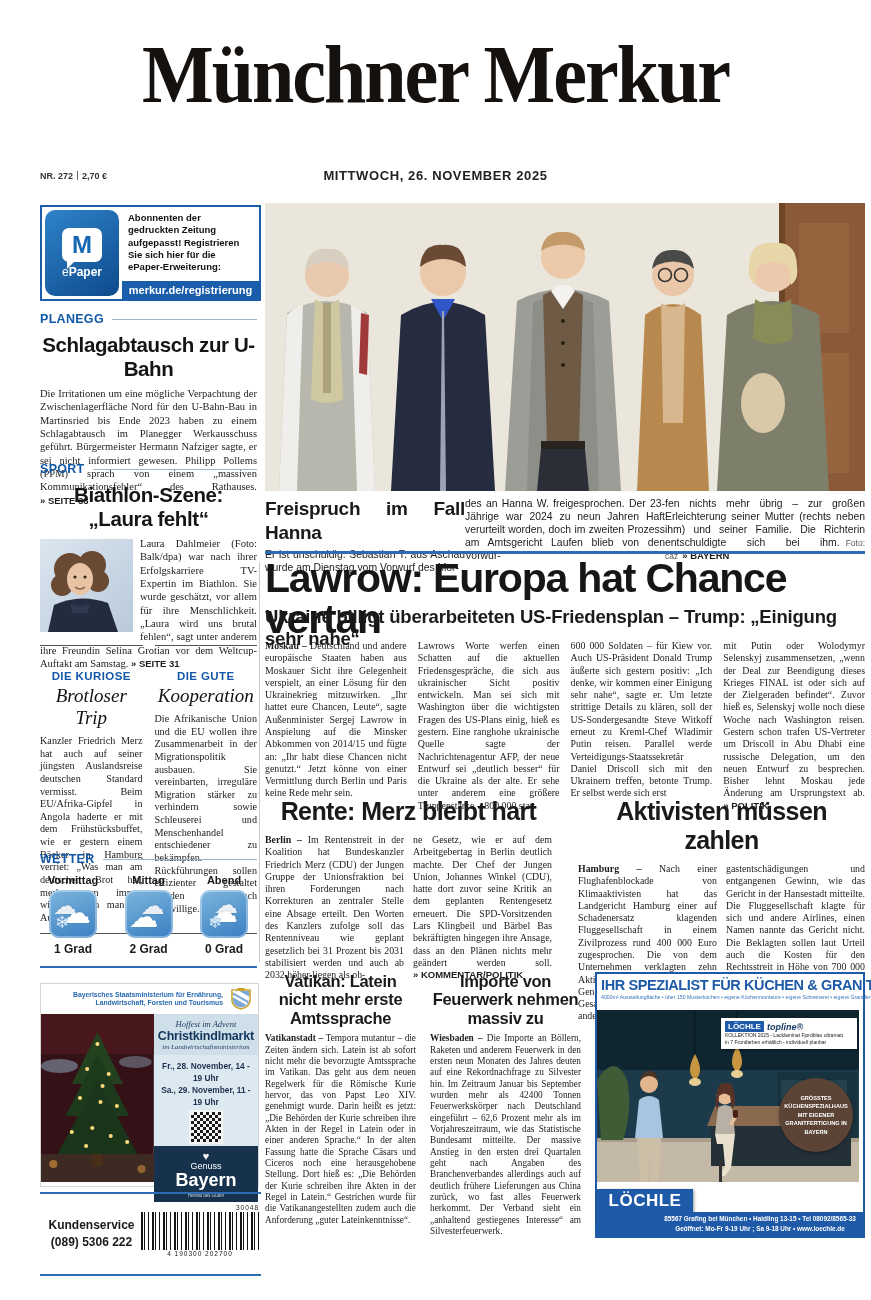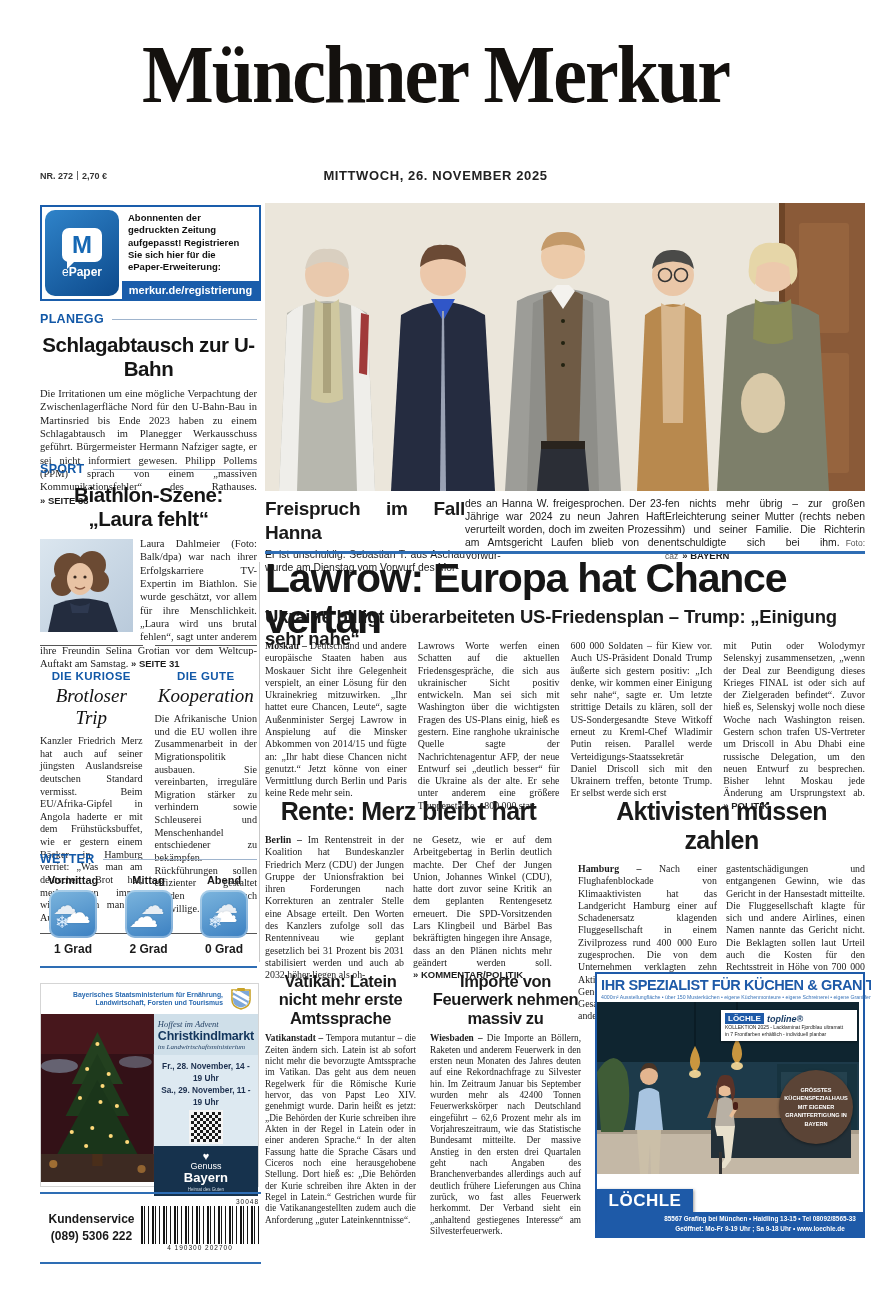--- a/index.html
+++ b/index.html
@@ -58,36 +58,36 @@
   .wicon .cloud.back{color:#e8eef4;font-size:24px;}
   .wicon .flake{position:absolute;color:#dff0ff;font-size:17px;text-shadow:0 0 1px #2a6aa8;}
   .wtemp{font-size:12px;font-weight:700;margin-top:4px;}
   
   .xmas{top:983px;height:202px;border:1px solid #d5d5d5;background:#fff;}
   .xmas-head{height:26px;display:flex;align-items:center;gap:5px;padding:2px 4px;}
   .xmas-min{flex:1;font-size:6.8px;font-weight:700;color:#2a6ab0;text-align:right;line-height:1.25;}
   .xmas-body{display:flex;height:168px;}
   .xmas-photo{width:52%;}
   .xmas-right{width:48%;display:flex;flex-direction:column;}
-  .xr-top{background:#cfdfe9;padding:5px 4px 4px;text-align:left;}
+  .xr-top{background:#cfdfe9;padding:5px 4px 4px;text-align:center;}
   .xr-script{font-family:"Liberation Serif",serif;font-style:italic;font-size:8.5px;color:#1c3a5e;}
   .xr-title{font-size:12.5px;font-weight:700;color:#12355c;letter-spacing:-.2px;}
   .xr-sub{font-family:"Liberation Serif",serif;font-style:italic;font-size:7px;color:#1c3a5e;}
   .xr-mid{background:#dde9f1;padding:5px 4px 4px;text-align:center;flex:1;}
   .xr-date{font-size:8.3px;font-weight:700;color:#1c2f4e;line-height:1.45;}
   .qr{width:30px;height:30px;margin:4px auto 0;background:
       repeating-conic-gradient(#1b1b1b 0% 25%,#f4f4f4 0% 50%);background-size:6px 6px;outline:2px solid #f4f4f4;}
   .xr-bot{background:#16324d;color:#fff;text-align:center;padding:5px 0 4px;}
   .pretzel{font-size:11px;line-height:1;color:#fff;}
   .gb1{font-size:9px;line-height:1;}
-  .gb2{font-size:13px;font-weight:700;line-height:1.1;}
+  .gb2{font-size:18px;font-weight:700;line-height:1.1;}
   .gb3{font-size:4.5px;margin-top:2px;color:#cfd9e2;}
   
   .service{top:1192px;border-top:2px solid #2e6db4;border-bottom:2px solid #2e6db4;
-    height:60px;display:flex;align-items:center;justify-content:space-between;padding:4px 2px;}
+    height:60px;display:flex;align-items:center;justify-content:space-between;padding:10px 2px;}
   .svc-left{font-size:12px;font-weight:700;text-align:center;flex:1;line-height:1.4;}
   .barcode-wrap{width:118px;position:relative;}
   .barcode{height:38px;background:
      repeating-linear-gradient(90deg,#151515 0 2px,#fff 2px 3px,#151515 3px 4px,#fff 4px 7px,#151515 7px 8px,#fff 8px 11px);}
   .barcode-num{font-size:6.5px;letter-spacing:1px;text-align:center;}
   .barcode-code{position:absolute;top:-8px;right:0;font-size:6.5px;letter-spacing:1px;}
   
   .main{position:absolute;left:265px;width:600px;}
   .lead-photo{top:203px;height:288px;}
   .caption{top:497px;display:flex;font-size:10.4px;line-height:1.26;}
@@ -103,21 +103,21 @@
   .midrow{top:797px;display:flex;gap:26px;}
   .midart{flex:1;}
   .midart h2{margin:0 0 8px;text-align:center;font-size:25px;font-weight:700;letter-spacing:-.6px;}
   .artcols{display:flex;gap:9px;}
   .bottomrow{top:972px;display:flex;gap:14px;}
   .narrowcol{width:152px;}
   .narrowcol h3{margin:0 0 6px;text-align:center;font-size:16.5px;font-weight:700;line-height:1.12;letter-spacing:-.3px;}
   .narrowcol .body-serif{font-size:9.3px;line-height:1.22;}
   
   .kitchen{width:266px;height:262px;border:2px solid #1e5aa8;background:#fff;position:relative;}
-  .k-head{padding:3px 4px 2px;text-align:left;}
+  .k-head{padding:3px 4px 10px;text-align:left;}
   .k-title{color:#1e5aa8;font-size:14.5px;font-weight:700;letter-spacing:-.4px;white-space:nowrap;}
   .k-sub{color:#3a74b8;font-size:5.2px;margin-top:1px;white-space:nowrap;}
   .k-photo{height:172px;position:relative;}
   .k-box{position:absolute;top:8px;right:6px;width:128px;background:#fff;padding:3px 4px;box-shadow:0 1px 2px rgba(0,0,0,.4);}
   .k-box-brand{display:flex;align-items:center;gap:3px;}
   .k-box-loechle{background:#1e5aa8;color:#fff;font-weight:700;font-size:8px;padding:1px 3px;}
   .k-box-topline{color:#163a63;font-style:italic;font-weight:700;font-size:9px;}
   .k-box-line{font-size:5px;color:#222;line-height:1.4;}
   .badge{position:absolute;right:10px;bottom:30px;width:74px;height:74px;border-radius:50%;
     background:#5b4436;color:#fff;display:flex;flex-direction:column;align-items:center;justify-content:center;

